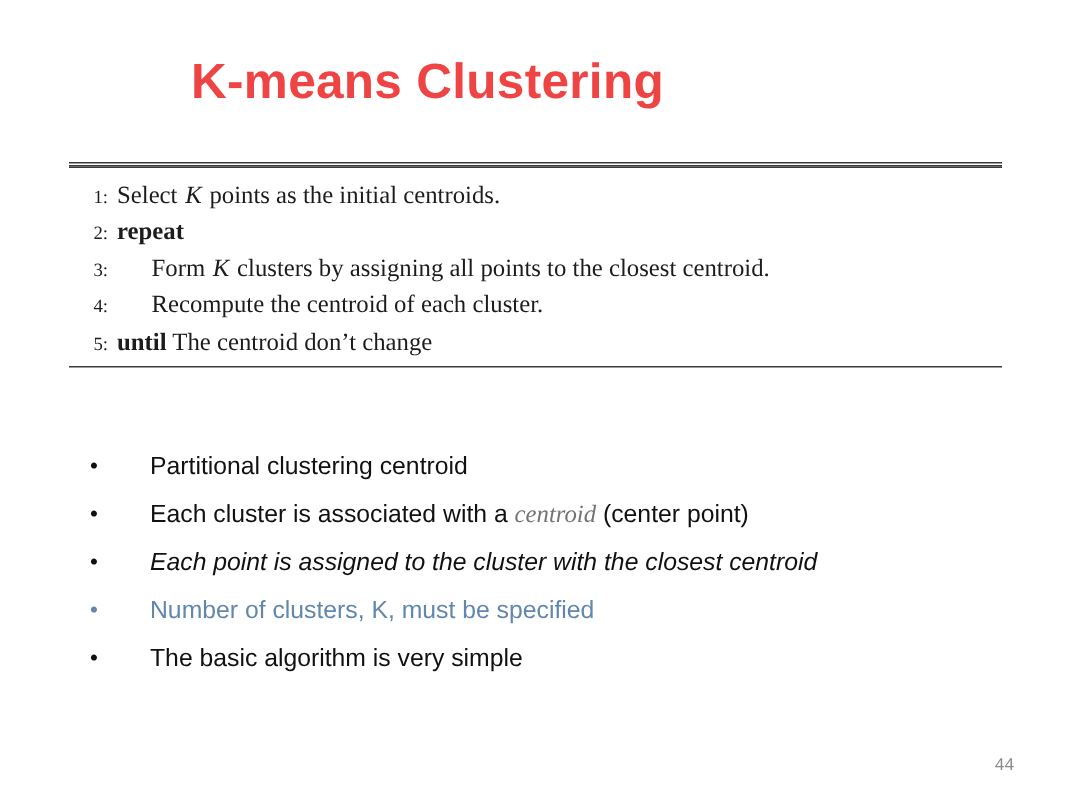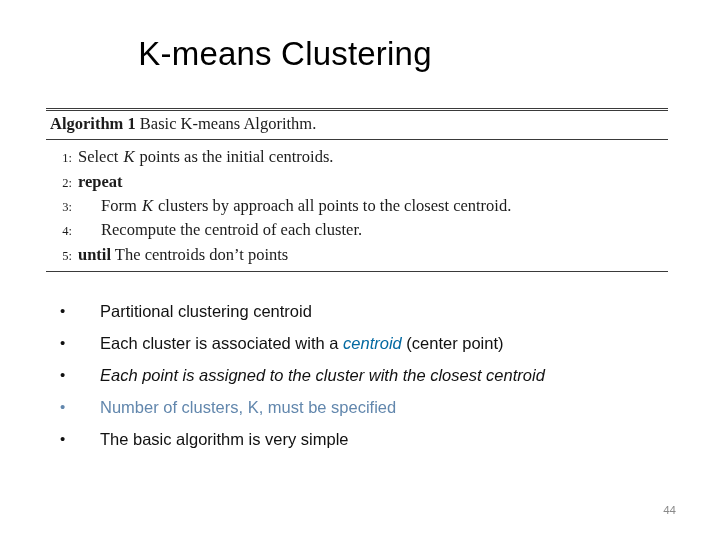--- a/index.html
+++ b/index.html
@@ -18,23 +18,23 @@
 
   
   .slide-title {
     position: absolute;
     left: 0;
     top: 36px;
     width: 570px;
     text-align: center;
     font-family: "Liberation Sans", sans-serif;
     font-size: 33px;
-    font-weight: 400;
+    font-weight: 700;
     letter-spacing: 0.2px;
-    color: #000000;
+    color: #ef4444;
     line-height: 1.1;
   }
 
   
   .algo-block {
     position: absolute;
     left: 46px;
     top: 108px;
     width: 622px;
     font-family: "Liberation Serif", serif;
@@ -124,22 +124,23 @@
   }
   .bullet-body.justify {
     text-align: justify;
     text-align-last: left;
     font-style: italic;
   }
   .b-blue {
     color: #6287ad;
   }
   .b-blue-italic {
-    color: #0369a1;
+    color: #737373;
     font-style: italic;
+    font-family: Liberation Serif, serif;
   }
 
   
   .page-number {
     position: absolute;
     right: 44px;
     bottom: 24px;
     font-family: Liberation Sans, sans-serif;
     font-size: 11.5px;
     color: #8a8a8a;
@@ -147,51 +148,48 @@
 </style>
 </head>
 <body>
 
 <div class="slide-title">K-means Clustering</div>
 
 <div class="algo-block">
 
   <div class="rule-double"></div>
 
-  <div class="algo-header">
-    <span class="algo-kw">Algorithm 1</span><span>&nbsp;</span><span>Basic K-means Algorithm.</span>
-  </div>
 
   <div class="rule-single"></div>
 
   <div class="algo-body">
 
     <div class="algo-line">
       <span class="algo-num">1:</span>
       <span class="algo-text"><span>Select </span><span class="mathvar">K</span><span> points as the initial centroids.</span></span>
     </div>
 
     <div class="algo-line">
       <span class="algo-num">2:</span>
       <span class="algo-text"><span class="kw">repeat</span></span>
     </div>
 
     <div class="algo-line">
       <span class="algo-num">3:</span>
-      <span class="algo-text indent"><span>Form </span><span class="mathvar">K</span><span> clusters by approach all points to the closest centroid.</span></span>
+      <span class="algo-text indent"><span>Form </span><span class="mathvar">K</span><span> clusters by assigning all points to the closest centroid.</span></span>
     </div>
 
     <div class="algo-line">
       <span class="algo-num">4:</span>
       <span class="algo-text indent">Recompute the centroid of each cluster.</span>
     </div>
 
     <div class="algo-line">
       <span class="algo-num">5:</span>
-      <span class="algo-text"><span class="kw">until</span><span> The centroids don’t points</span></span>
+      <span class="algo-text"><span class="kw">until</span><span> The centroid don’t change</span></span>
     </div>
 
   </div>
 
   <div class="rule-single"></div>
 </div>
 
 <div class="bullets">
 
   <div class="bullet-row">

